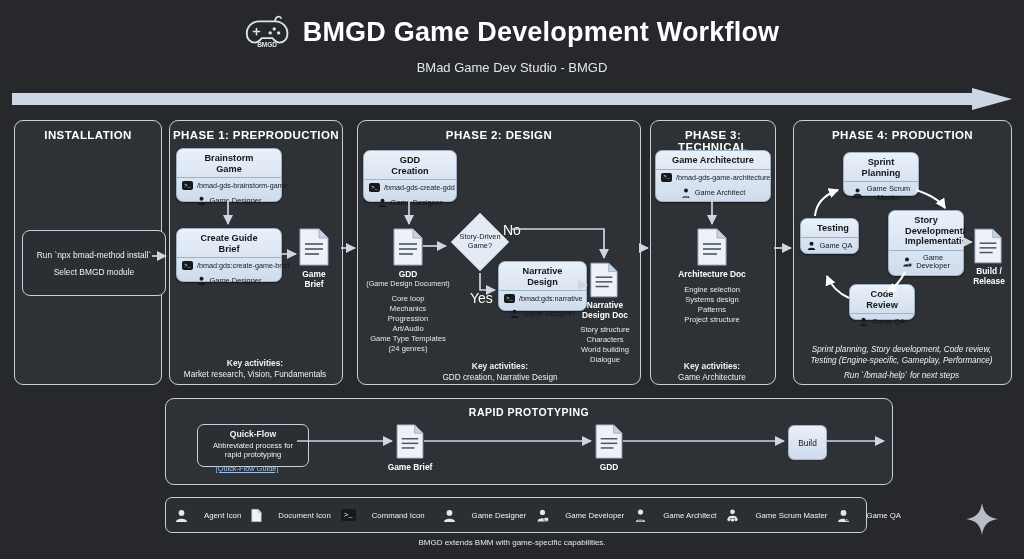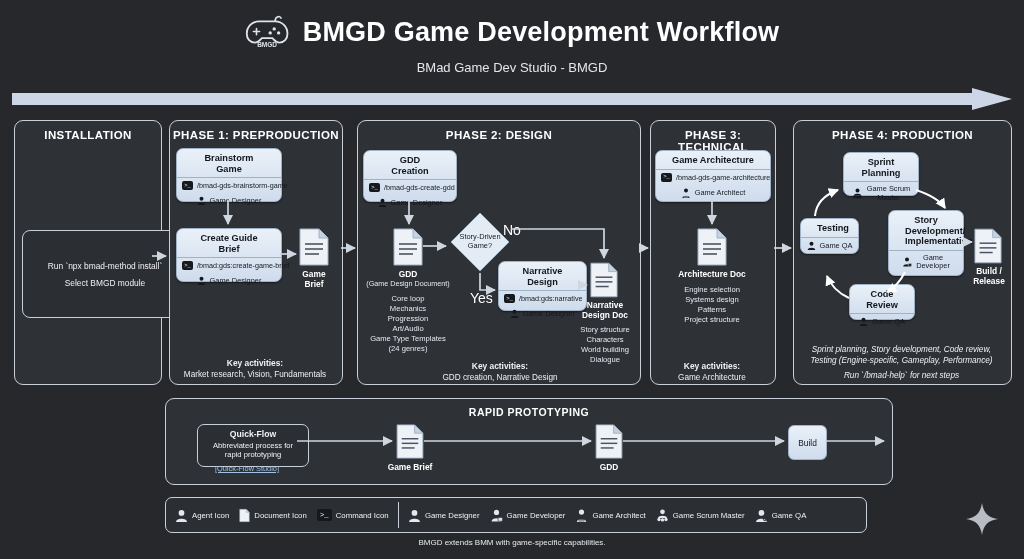--- a/index.html
+++ b/index.html
@@ -37,21 +37,21 @@
   .card-row{display:flex;align-items:center;gap:4px;padding:3px 5px;font-size:7.4px;}
   .card-row.center{justify-content:center;}
   .cmdchip{display:inline-flex;align-items:center;justify-content:center;
       width:11px;height:9px;background:#15181c;border-radius:2px;color:#fff;
       font-family:"Liberation Mono",monospace;font-size:5.6px;flex:none;line-height:1;}
   .mono{font-family:"Liberation Sans",sans-serif;font-size:7.2px;white-space:nowrap;}
 
   
   .darkbox{position:absolute;border:1.3px solid #c9cfd8;border-radius:8px;background:#2b2e33;
       display:flex;flex-direction:column;align-items:center;justify-content:center;gap:7px;
-      font-size:8.4px;color:#f0f2f5;text-align:center;padding:17px;}
+      font-size:8.4px;color:#f0f2f5;text-align:center;padding:6px;}
 
   
   .doc{position:absolute;}
   .doclabel{position:absolute;text-align:center;font-size:8.4px;font-weight:bold;color:#ffffff;line-height:1.2;}
   .docsub{position:absolute;text-align:center;font-size:7.6px;color:#e6e9ee;line-height:1.33;}
 
   
   .diamond{position:absolute;}
   .diamond-text{position:absolute;display:flex;align-items:center;justify-content:center;
       text-align:center;font-size:7.4px;color:#14181d;line-height:1.15;font-weight:normal;}
@@ -70,21 +70,21 @@
   .qf-b{font-size:7.6px;line-height:1.25;}
   .qf-link{position:absolute;font-size:7.4px;color:#9fc4e8;text-decoration:underline;text-align:center;}
   .buildbox{position:absolute;border:1px solid #9fb2c6;border-radius:6px;
       background:linear-gradient(180deg,#e9f0f8 0%,#cfdced 100%);
       display:flex;align-items:center;justify-content:center;color:#14181d;font-size:8.4px;}
 
   
   .legend{position:absolute;border:1.3px solid #c9cfd8;border-radius:7px;background:#2b2e33;
       display:flex;align-items:center;}
   .legend-group{display:flex;align-items:center;gap:10px;padding:0 9px;height:100%;}
-  .legend-item{display:flex;align-items:center;gap:4px;font-size:7.8px;color:#eef1f5;white-space:nowrap;}
+  .legend-item{display:flex;align-items:center;gap:16px;font-size:7.8px;color:#eef1f5;white-space:nowrap;}
   .legend-sep{width:1.3px;align-self:stretch;background:#c9cfd8;margin:4px 0;}
   .footnote{position:absolute;left:0;right:0;text-align:center;font-size:8px;color:#e6e9ee;}
   .sparkle{position:absolute;}
 </style>
 </head>
 <body>
 
 <div class="canvas">
 
   <div class="header">
@@ -367,21 +367,21 @@
 
   <div class="panel" style="left:165px;top:398px;width:726px;height:85px;">
     <div class="rp-title">RAPID PROTOTYPING</div>
   </div>
 
   <div class="qf" style="left:197px;top:424px;width:100px;height:33px;">
     <div class="qf-h">Quick-Flow</div>
     <div class="qf-b" style="white-space:pre-line;">Abbreviated process for
 rapid prototyping</div>
   </div>
-  <div class="qf-link" style="left:197px;top:464px;width:100px;">[Quick-Flow Studio]</div>
+  <div class="qf-link" style="left:197px;top:464px;width:100px;">[Quick-Flow Guide]</div>
 
   <svg class="doc" style="left:396px;top:424px;width:28px;height:35px;" viewBox="0 0 30 38">
     <path d="M1 1 H20 L29 10 V37 H1 Z" fill="#eef2f7" stroke="#9fb2c6" stroke-width="1"></path>
     <path d="M20 1 V10 H29" fill="#c6d2e0" stroke="#9fb2c6" stroke-width="1"></path>
     <g stroke="#4a5564" stroke-width="1.6">
         <path d="M6 16 H24"></path>
         <path d="M6 21 H24"></path>
         <path d="M6 26 H20"></path>
       </g>
   </svg>

